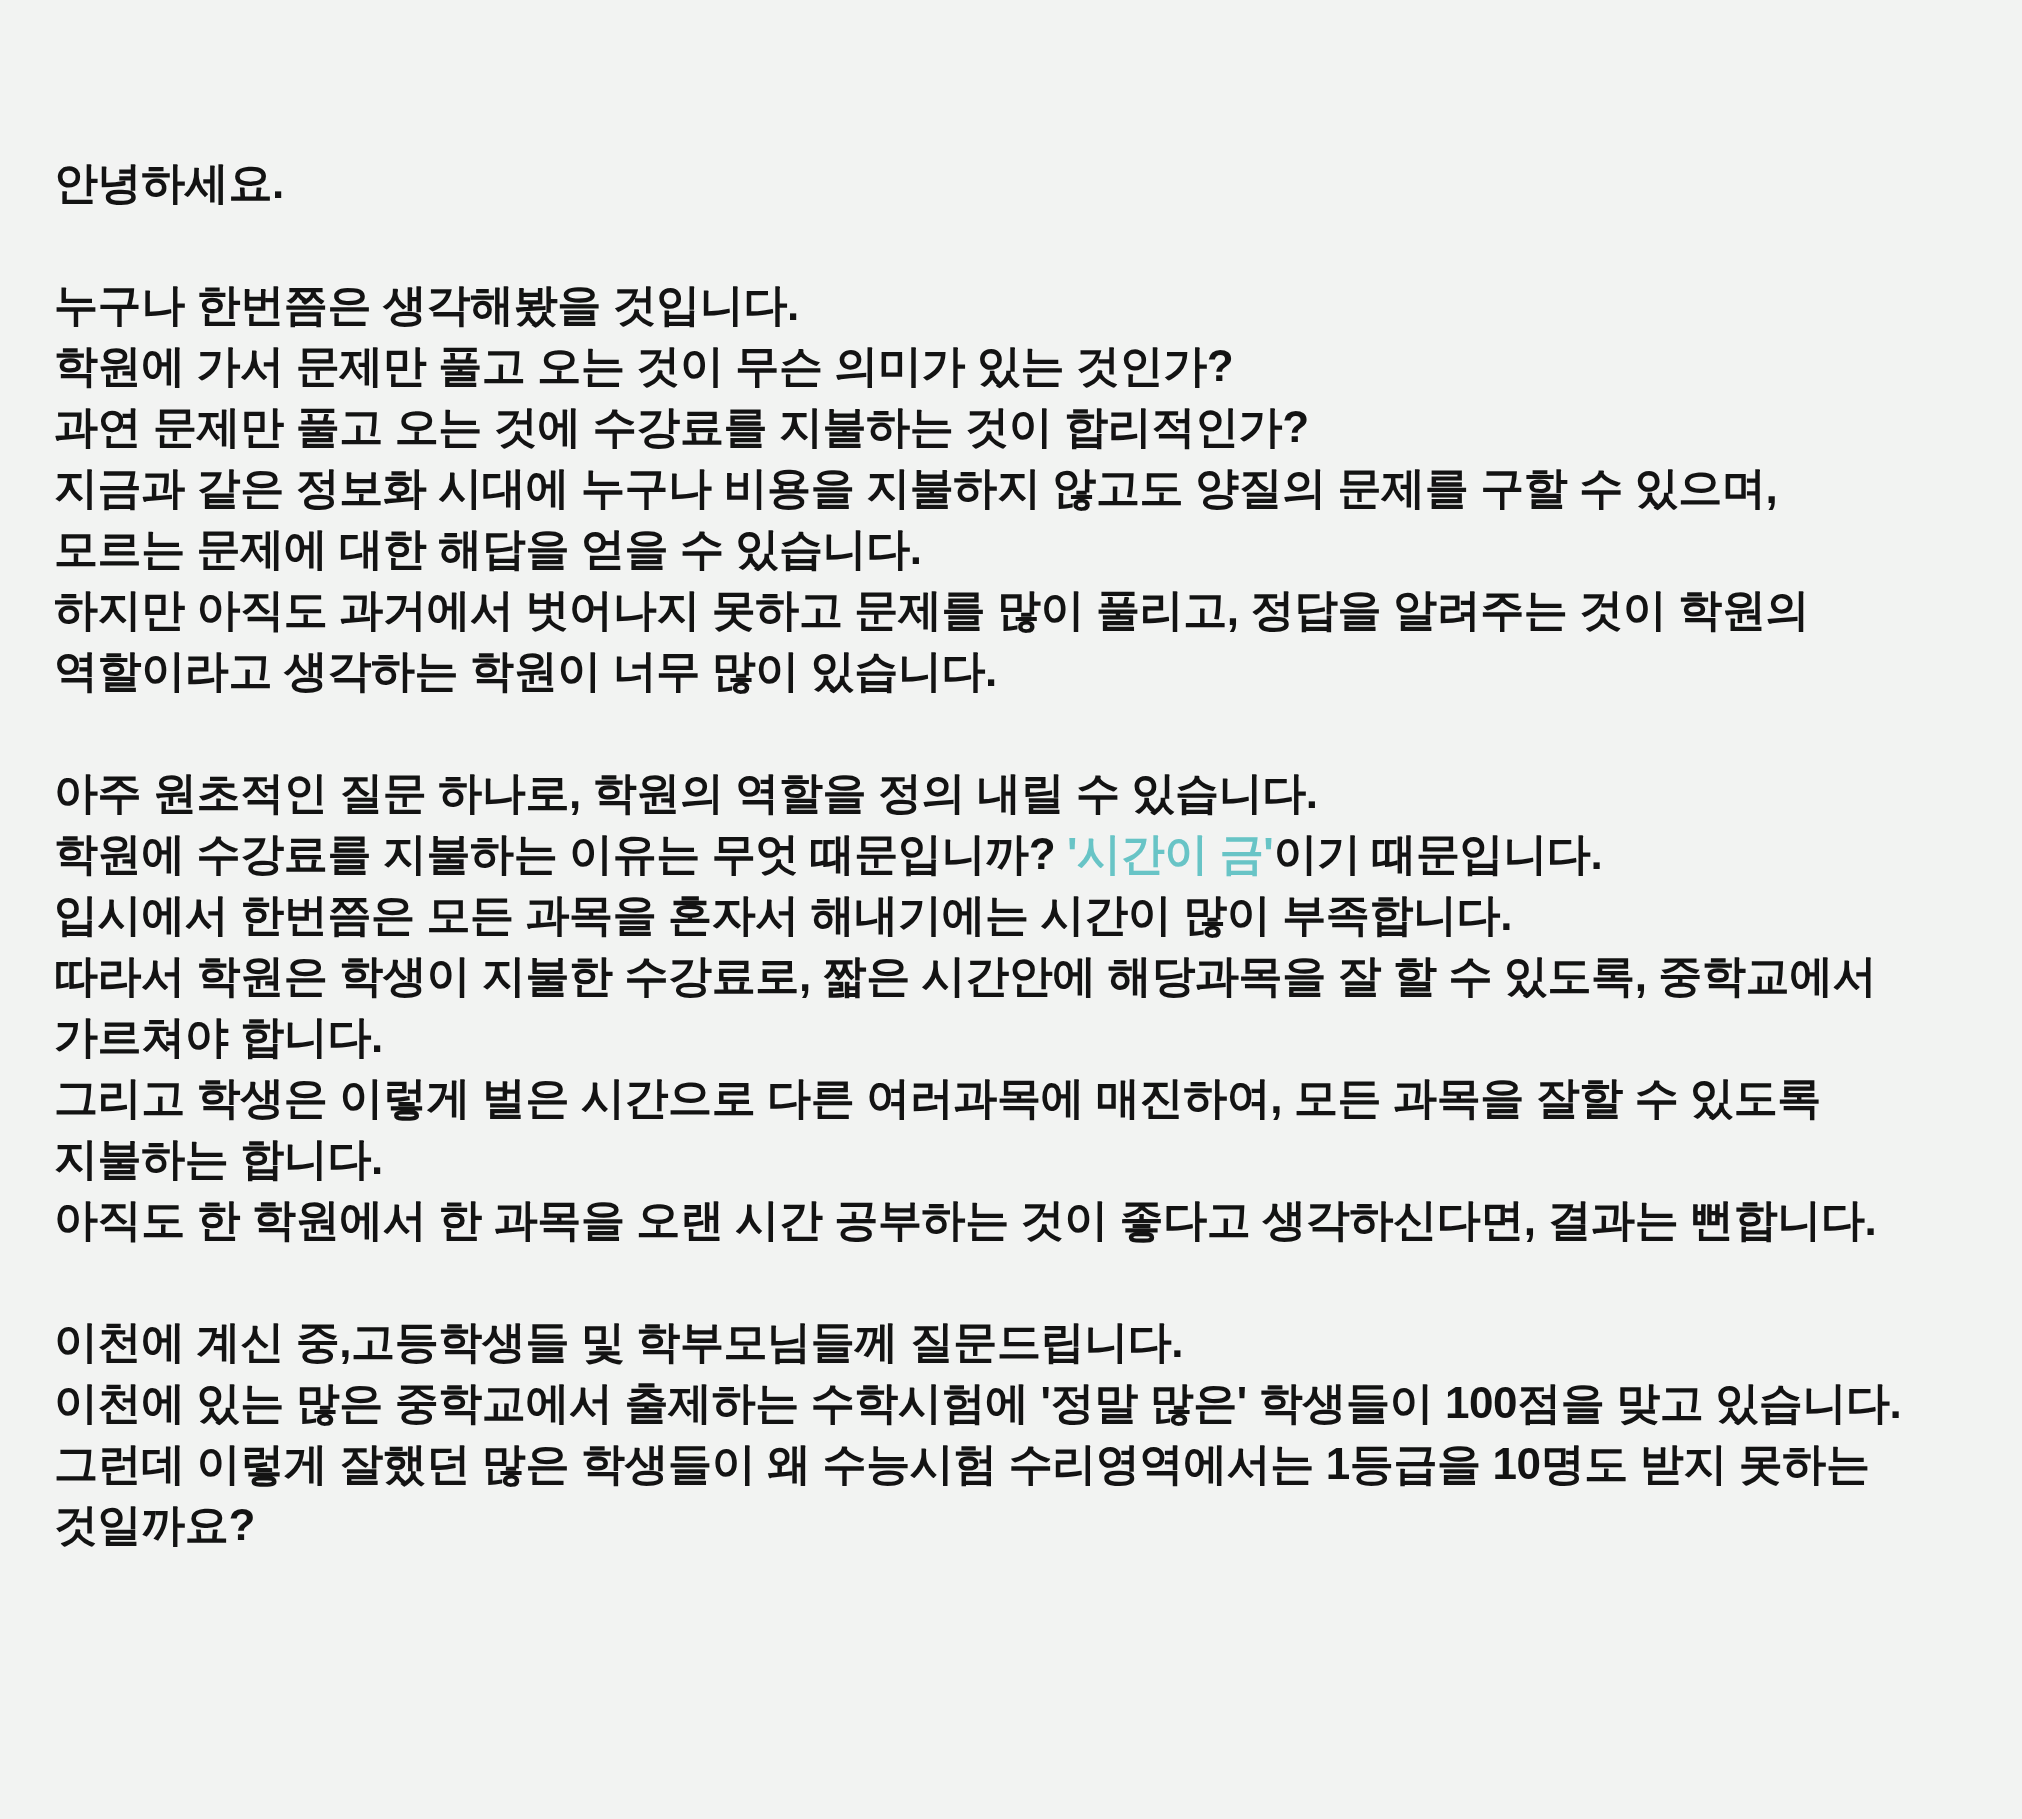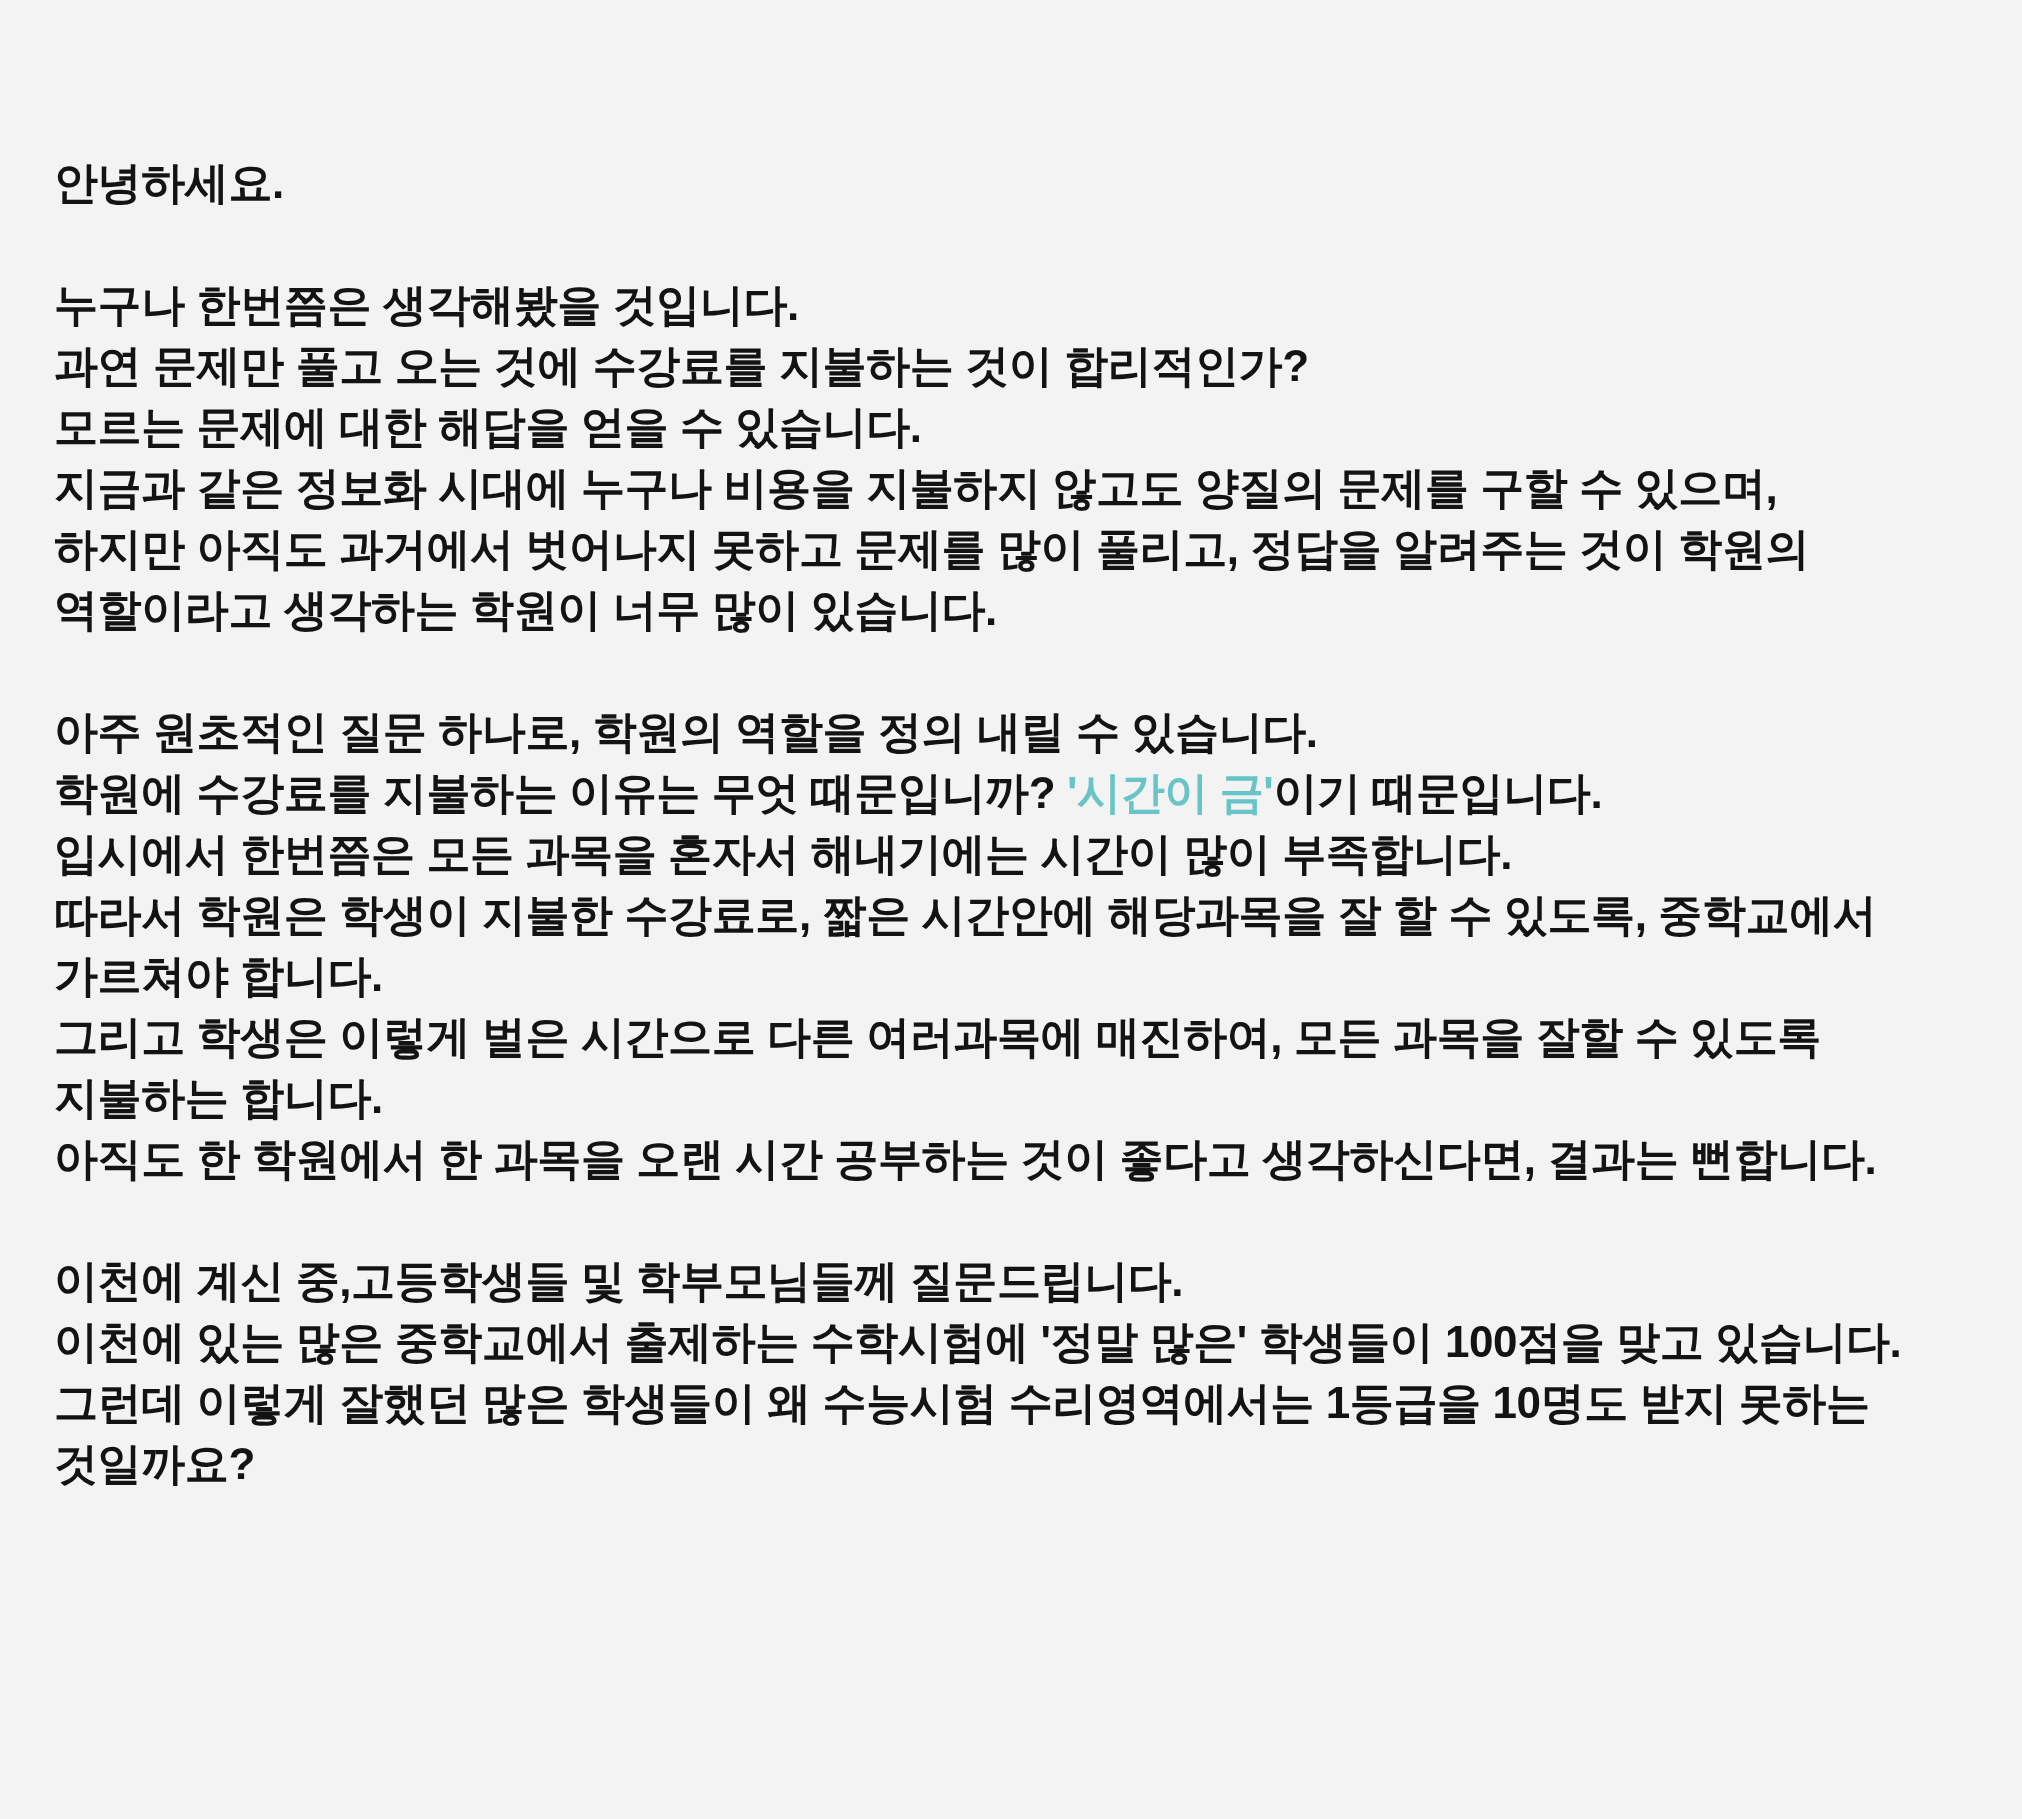--- a/index.html
+++ b/index.html
@@ -47,23 +47,24 @@
 </head>
 <body>
 
 <div class="canvas" style="background: rgb(242, 243, 242);">
   <main class="letter" id="letter" style="color: rgb(19, 19, 19);">
       <div class="para">
         <div class="line"><span class="seg">안녕하세요.</span></div>
       </div>
       <div class="para">
         <div class="line"><span class="seg">누구나 한번쯤은 생각해봤을 것입니다.</span></div>
+        <div class="line"><span class="seg">학원에 가서 문제만 풀고 오는 것이 무슨 의미가 있는 것인가?</span></div>
         <div class="line"><span class="seg">과연 문제만 풀고 오는 것에 수강료를 지불하는 것이 합리적인가?</span></div>
+        <div class="line"><span class="seg">지금과 같은 정보화 시대에 누구나 비용을 지불하지 않고도 양질의 문제를 구할 수 있으며,</span></div>
         <div class="line"><span class="seg">모르는 문제에 대한 해답을 얻을 수 있습니다.</span></div>
-        <div class="line"><span class="seg">지금과 같은 정보화 시대에 누구나 비용을 지불하지 않고도 양질의 문제를 구할 수 있으며,</span></div>
         <div class="line"><span class="seg">하지만 아직도 과거에서 벗어나지 못하고 문제를 많이 풀리고, 정답을 알려주는 것이 학원의</span></div>
         <div class="line"><span class="seg">역할이라고 생각하는 학원이 너무 많이 있습니다.</span></div>
       </div>
       <div class="para">
         <div class="line"><span class="seg">아주 원초적인 질문 하나로, 학원의 역할을 정의 내릴 수 있습니다.</span></div>
         <div class="line"><span class="seg">학원에 수강료를 지불하는 이유는 무엇 때문입니까? </span><span class="seg accent" style="color: rgb(104, 196, 198);">'시간이 금'</span><span class="seg">이기 때문입니다.</span></div>
         <div class="line"><span class="seg">입시에서 한번쯤은 모든 과목을 혼자서 해내기에는 시간이 많이 부족합니다.</span></div>
         <div class="line"><span class="seg">따라서 학원은 학생이 지불한 수강료로, 짧은 시간안에 해당과목을 잘 할 수 있도록, 중학교에서</span></div>
         <div class="line"><span class="seg">가르쳐야 합니다.</span></div>
         <div class="line"><span class="seg">그리고 학생은 이렇게 벌은 시간으로 다른 여러과목에 매진하여, 모든 과목을 잘할 수 있도록</span></div>

